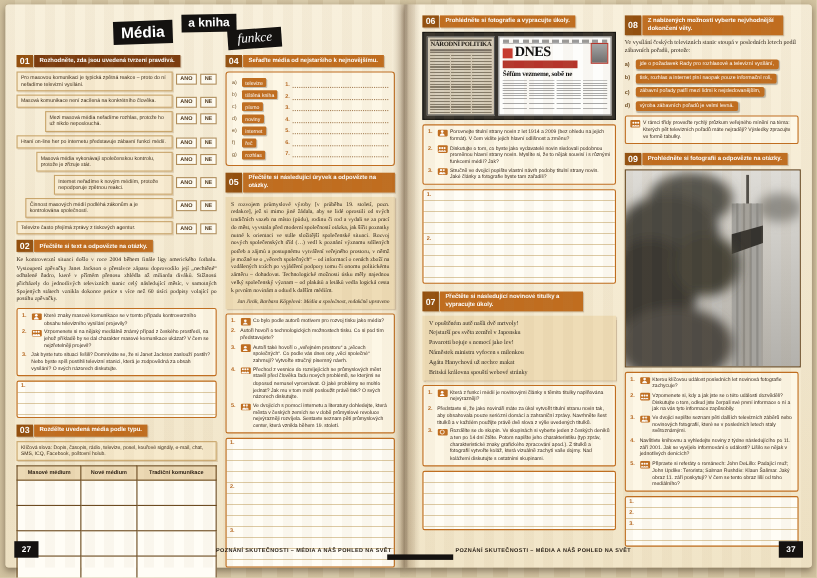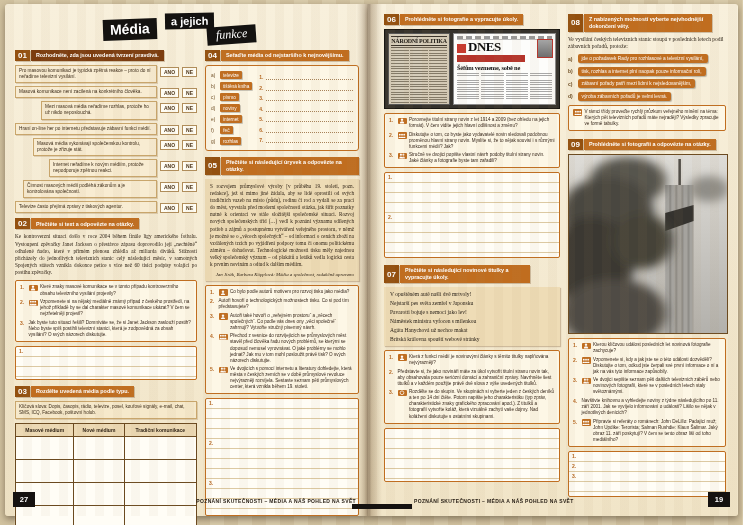--- a/index.html
+++ b/index.html
@@ -113,21 +113,21 @@
   .footline{position:absolute;bottom:12px;font-size:5px;font-weight:bold;letter-spacing:.35px;color:#241b12;z-index:4;white-space:nowrap;}
   .footbar{position:absolute;left:352px;bottom:16px;width:60px;height:5px;background:#151210;z-index:6;}
 </style>
 </head>
 <body>
 
 <div class="page" id="pageL">
 
   <div class="title-wrap">
     <span class="tb tb1">Média</span>
-    <span class="tb tb2">a jejich</span>
+    <span class="tb tb2">a kniha</span>
     <span class="tb tb3">funkce</span>
   </div>
 
   <div class="colA">
 
     <div class="exh dark">
       <div class="num">01</div>
       <div class="bar">Rozhodněte, zda jsou uvedená tvrzení pravdivá.</div>
     </div>
     <div id="stmts">
@@ -636,18 +636,18 @@
         <span class="qtext">Připravte si referáty o románech: John DeLillo: Padající muž; John Updike: Terorista; Salman Rushdie: Klaun Šalimar. Jaký obraz 11. září poskytují? V čem se tento obraz liší od toho mediálního?</span>
       </div>
     </div>
     <div class="ansbox" style="height:44px">
       <span class="ansnum" style="top:1px">1.</span>
       <span class="ansnum" style="top:11px">2.</span>
       <span class="ansnum" style="top:21px">3.</span>
     </div>
   </div>
 
-  <div class="pagenum" style="right:8px">19</div>
+  <div class="pagenum" style="right:8px">37</div>
   <div class="footline" style="left:46px">POZNÁNÍ SKUTEČNOSTI – MÉDIA A NÁŠ POHLED NA SVĚT</div>
 </div>
 
 <div class="spine"></div>
 <div class="footbar"></div>
 
 </body></html>

